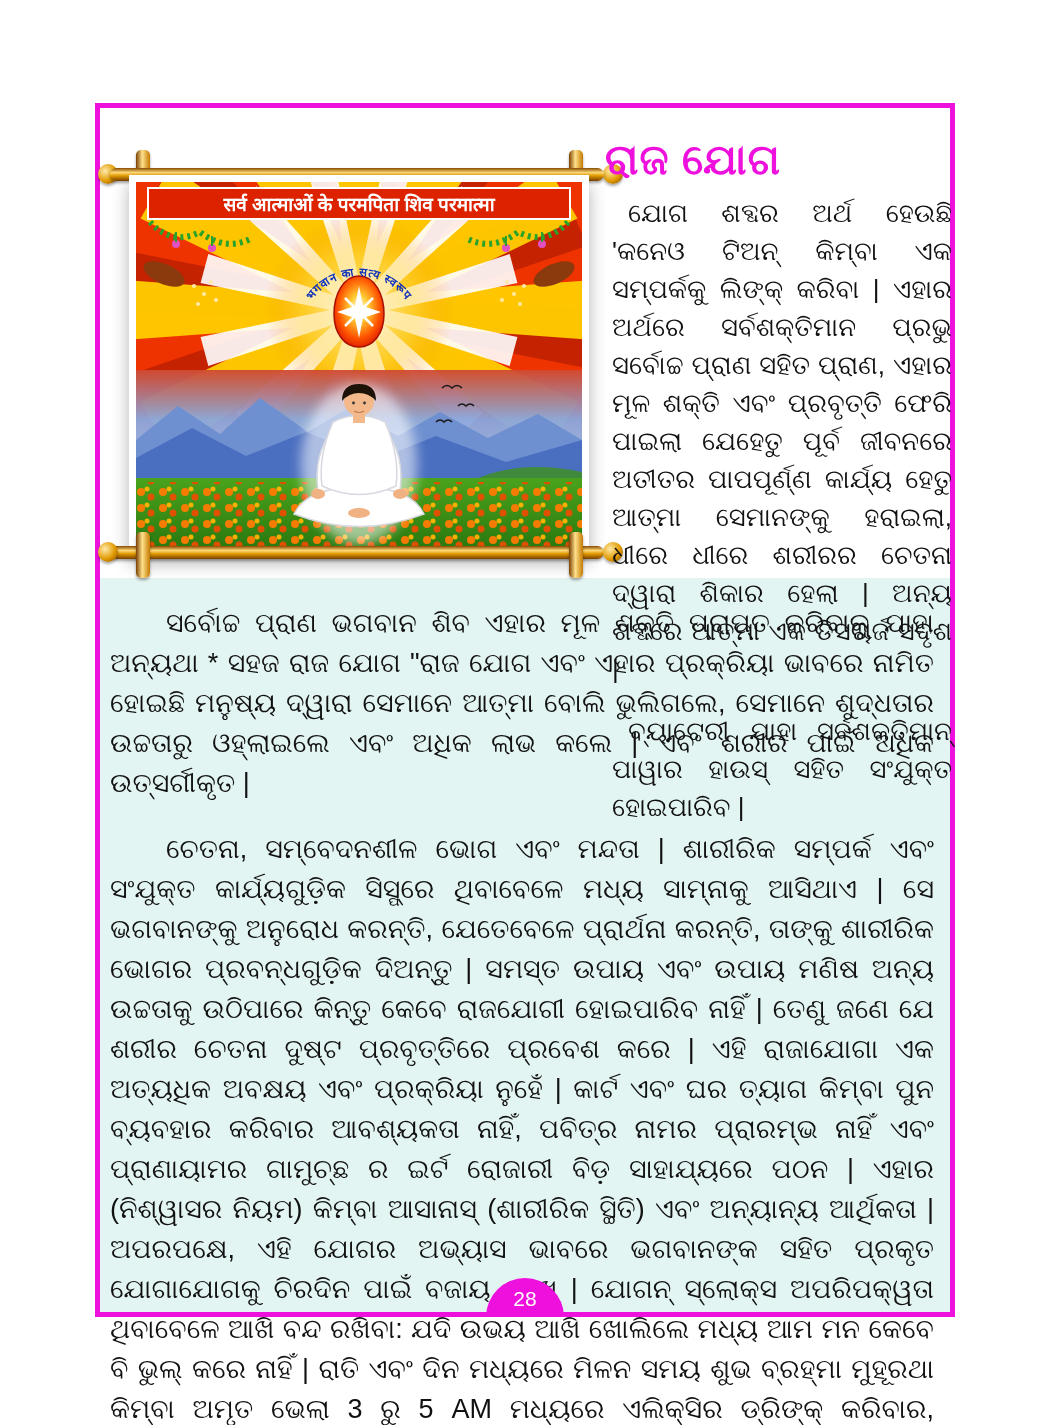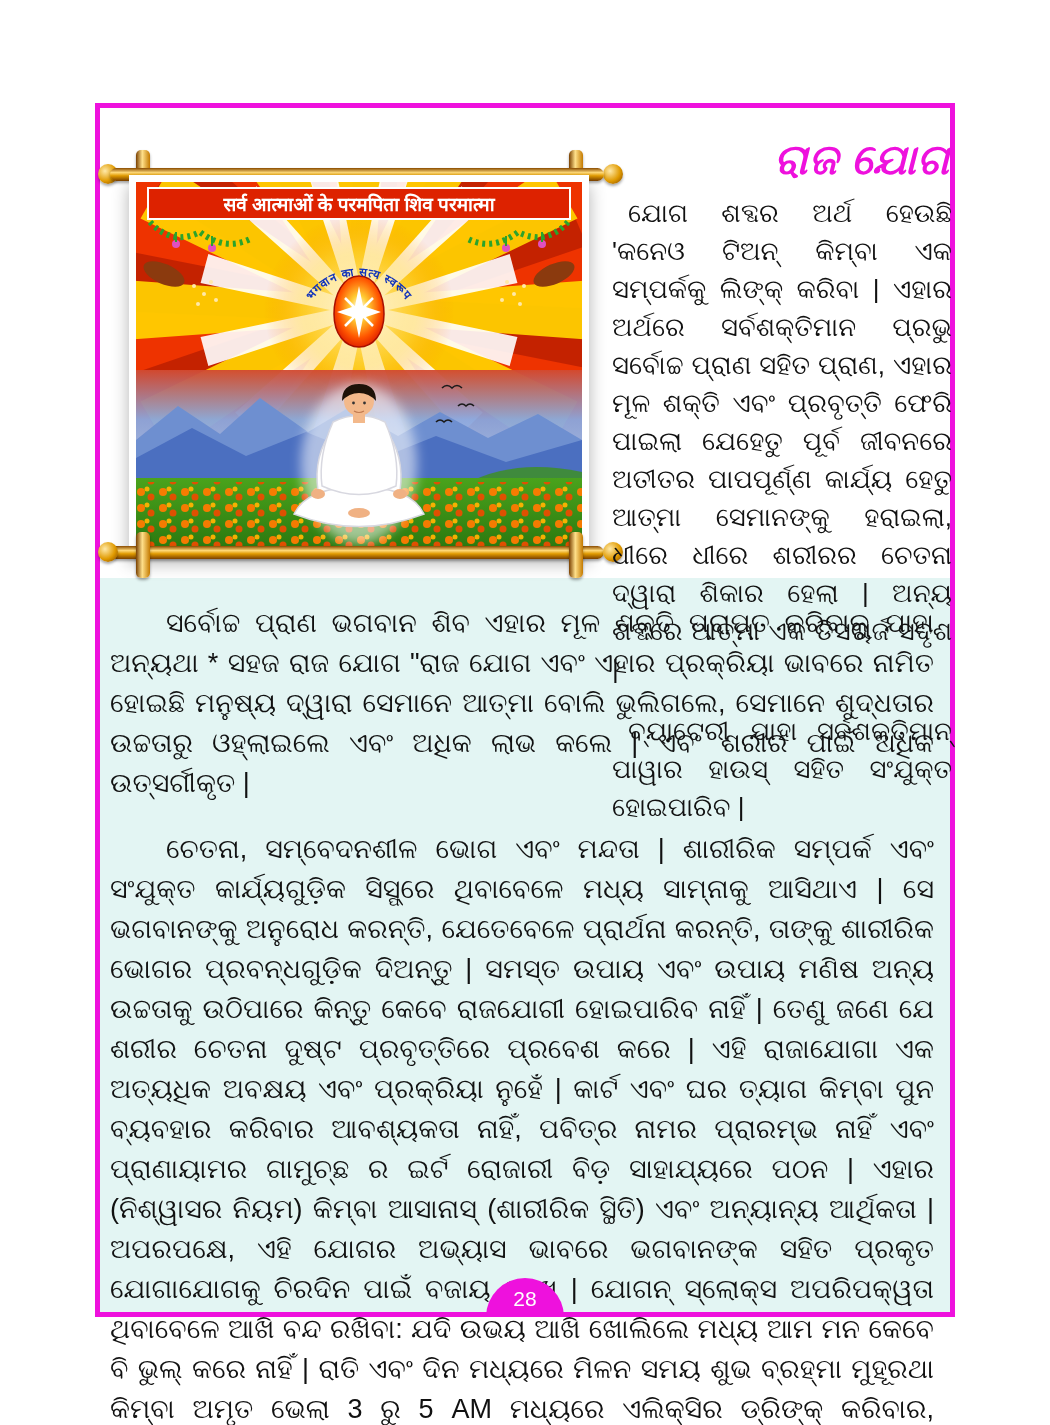--- a/index.html
+++ b/index.html
@@ -36,23 +36,22 @@
   }
   .canvas{
     position:absolute;left:27px;top:29px;width:446px;height:364px;
     background:#ffffff;padding:7px;
     box-shadow:0 10px 16px rgba(0,0,0,.30);
   }
   .canvas svg{display:block;}
   
   .page-title{
     position:absolute;left:505px;top:28px;width:345px;
-    font-size:42px;font-weight:bold;color:#ee11dd;text-align:right;
+    font-size:42px;font-weight:bold;color:#ee11dd;text-align:left;
     letter-spacing:1px;
-    font-style:italic;
   }
   .right-col{position:absolute;left:512px;top:86px;width:340px;}
   .right-col p{
     margin:0 0 24px 0;font-size:26px;line-height:38px;text-align:justify;
   }
   .right-col p{text-indent:16px;}
   .body-text{position:absolute;left:10px;top:495px;width:832px;}
   .body-text p{
     margin:0 8px 26px 0;font-size:27px;line-height:40px;text-align:justify;
     text-indent:56px;

